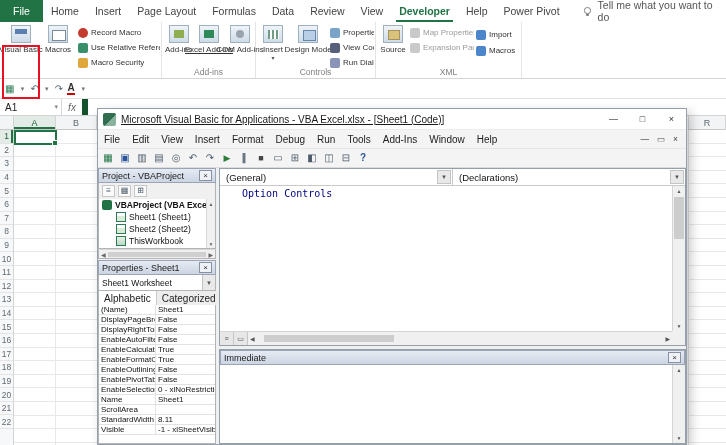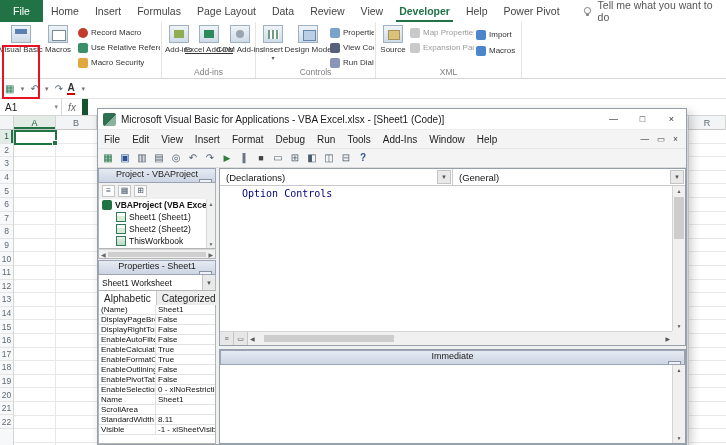--- a/index.html
+++ b/index.html
@@ -75,38 +75,38 @@
 .cells-left{position:absolute;left:14px;top:130px;width:83px;height:315px;background:repeating-linear-gradient(to bottom,#fff 0 12.6px,#e8e8e8 12.6px 13.6px);}
 .cells-left .vline{position:absolute;left:41px;top:0;bottom:0;width:1px;background:#e8e8e8;}
 .cells-right{position:absolute;left:688px;top:130px;width:38px;height:315px;background:repeating-linear-gradient(to bottom,#fff 0 12.6px,#e8e8e8 12.6px 13.6px);border-left:1px solid #e2e2e2;}
 .a1sel{position:absolute;left:14px;top:130px;width:43px;height:15px;border:2px solid var(--green);z-index:2;}
 .a1sel::after{content:"";position:absolute;right:-3px;bottom:-3px;width:4px;height:4px;background:var(--green);border:1px solid #fff;}
 
 
 .vba{position:absolute;left:97px;top:108px;width:590px;height:337px;background:#eef0f2;border:1px solid #96a0aa;box-shadow:4px 4px 10px rgba(0,0,0,.22);z-index:10;}
 .vtitle{position:absolute;left:0;top:0;right:0;height:21px;background:#fff;display:flex;align-items:center;border-bottom:1px solid #ececec;}
 .vappicon{width:13px;height:13px;margin:0 5px;background:linear-gradient(135deg,#2f6e4f 55%,#8ab39d 55%);border-radius:2px;flex:none;}
-.vtext{flex:1;font-size:10px;color:#1a1a1a;white-space:nowrap;overflow:hidden;}
+.vtext{flex:1;font-size:10px;color:#1a1a1a;white-space:nowrap;overflow:hidden;text-decoration:underline;}
 #winctl{display:flex;height:100%;flex:none;}
 #winctl .wc{width:29px;display:flex;align-items:center;justify-content:center;font-size:9px;color:#333;}
 .vmenu{position:absolute;left:0;top:21px;right:0;height:18px;background:#f4f4f4;display:flex;align-items:center;font-size:10px;color:#222;}
 #vmenus{display:flex;align-items:center;height:100%;}
 .mitem{padding:0 6px;height:100%;display:flex;align-items:center;white-space:nowrap;}
 #mdictl{margin-left:auto;display:flex;align-items:center;gap:8px;padding-right:8px;font-size:8.5px;color:#444;}
 .vtool{position:absolute;left:0;top:39px;right:0;height:20px;background:#f4f4f4;border-top:1px solid #e6e6e6;border-bottom:1px solid #dcdcdc;display:flex;align-items:center;padding-left:4px;gap:5px;}
 .tbi{min-width:12px;text-align:center;font-size:10px;color:#4d5c6b;line-height:1;}
 .tbi.excel-dropdown-icon{color:var(--green);}
 .tbi.save-icon{color:#2b579a;}
 .tbi.run-icon{color:#2e7d3a;font-size:9px;}
 .tbi.reset-icon{font-size:9px;color:#444;}
 .tbi.break-icon{font-weight:bold;}
 .tbi.help-icon{color:#2b579a;font-weight:bold;}
 
 
-.phead{height:15px;background:linear-gradient(#e6ebf3,var(--phead));border:1px solid #9aa4b4;display:flex;align-items:center;padding:0 3px;font-size:9px;color:#1a1a1a;white-space:nowrap;overflow:hidden;flex-direction:column;}
+.phead{height:15px;background:linear-gradient(#e6ebf3,var(--phead));border:1px solid #9aa4b4;display:flex;align-items:center;padding:0 3px;font-size:9px;color:#1a1a1a;white-space:nowrap;overflow:hidden;}
 .phx{margin-left:auto;width:13px;height:11px;border:1px solid #8892a2;background:#eef1f6;display:flex;align-items:center;justify-content:center;font-size:8px;color:#333;line-height:1;flex:none;}
 
 
 .pproj{position:absolute;left:0;top:59px;width:118px;height:91px;}
 .ptb{height:16px;background:#f0f0f0;border-left:1px solid #b4b4b4;border-right:1px solid #b4b4b4;display:flex;align-items:center;gap:3px;padding-left:3px;}
 .pti{width:13px;height:12px;border:1px solid #c6c6c6;background:#fbfbfb;display:flex;align-items:center;justify-content:center;font-size:8px;color:#445566;line-height:1;}
 .ptreewrap{position:absolute;left:0;right:0;top:31px;bottom:10px;background:#fff;border:1px solid #b4b4b4;border-top:none;overflow:hidden;}
 .ptree{position:absolute;left:0;top:0;right:9px;bottom:0;overflow:hidden;}
 .pvsb{position:absolute;right:0;top:0;bottom:0;width:9px;background:#f0f0f0;border-left:1px solid #d8d8d8;}
 .pvsb .sa{position:absolute;left:0;right:0;height:9px;display:flex;align-items:center;justify-content:center;font-size:5px;color:#666;}
@@ -166,22 +166,22 @@
 </head>
 <body>
 
 <div id="stage">
 
   <div class="tabbar">
     <div id="tabs">
         <div class="tab file">File</div>
         <div class="tab">Home</div>
         <div class="tab">Insert</div>
+        <div class="tab">Page Layout</div>
         <div class="tab">Formulas</div>
-        <div class="tab">Page Layout</div>
         <div class="tab">Data</div>
         <div class="tab">Review</div>
         <div class="tab">View</div>
         <div class="tab active">Developer</div>
         <div class="tab">Help</div>
         <div class="tab">Power Pivot</div>
       </div>
     <div class="tellme">
       <svg class="bulb" viewBox="0 0 12 12">
           <circle cx="6" cy="5" r="3.4" fill="none" stroke="#777" stroke-width="1"></circle>
@@ -500,25 +500,25 @@
               <span class="k">Visible</span>
               <span class="v">-1 - xlSheetVisible</span>
             </div>
           </div>
       </div>
     </div>
 
     <div class="codewin">
       <div class="ddrow">
         <div class="combo">
+          <span>(General)</span>
+          <span class="dd"></span>
+        </div>
+        <div class="combo">
           <span>(Declarations)</span>
-          <span class="dd"></span>
-        </div>
-        <div class="combo">
-          <span>(General)</span>
           <span class="dd"></span>
         </div>
       </div>
       <div class="codebody">
         <div class="codetext">Option Controls</div>
       </div>
       <div class="cvsb">
         <span class="sa up"></span>
         <span class="thumb"></span>
         <span class="sa dn"></span>

